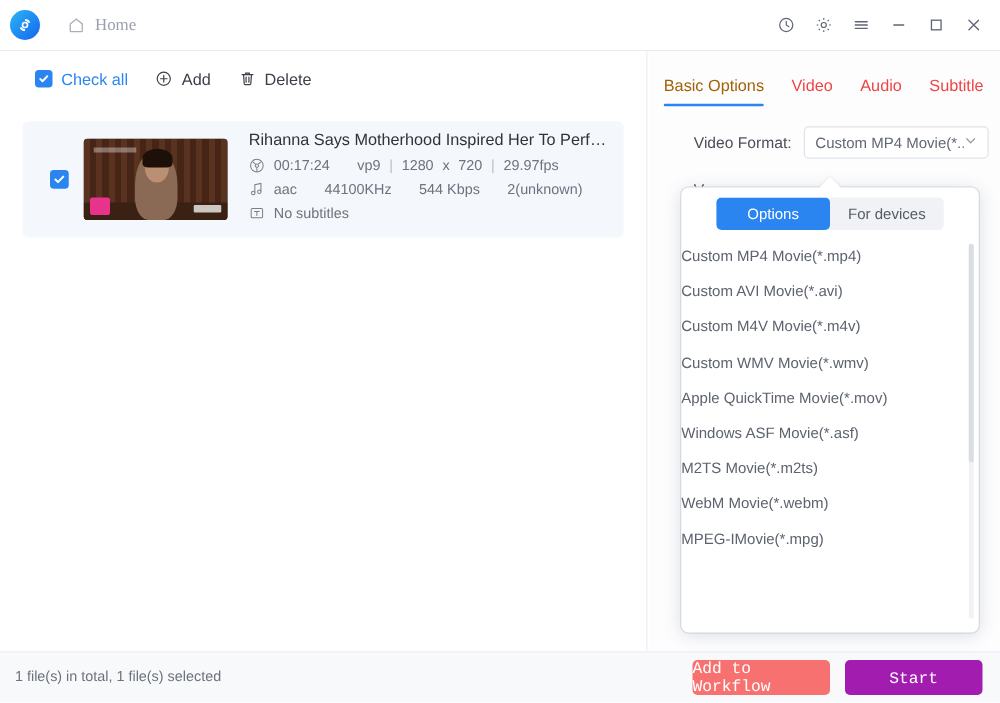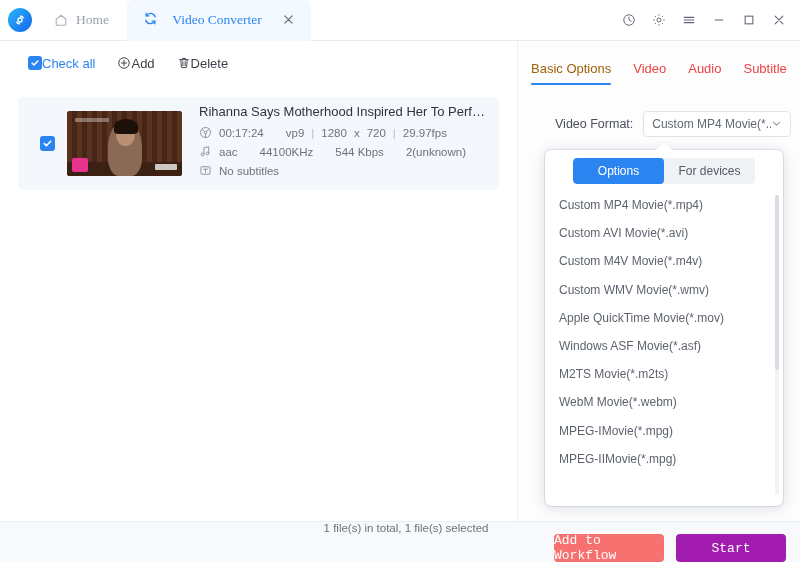--- a/index.html
+++ b/index.html
@@ -66,21 +66,21 @@
     width: 518px; height: 480px;
     background: #ffffff;
     border-right: 1px solid #eceff4;
   }
   .toolbar {
     display: flex; align-items: center;
     gap: 22px; padding: 0 0 0 28px;
     height: 44px;
     font-size: 13px; color: #3c4049;
   }
-  .tb-item { display: flex; align-items: center; }
+  .tb-item { display: flex; align-items: center; gap: 7px; }
   .tb-item svg { display: block; }
   .chk {
     width: 14px; height: 14px; border-radius: 3px;
     background: #2b85f0; display: flex; align-items: center; justify-content: center;
     flex: none;
   }
   .chk svg { display:block; }
   .tb-checkall-label { color: #2b85f0; }
 
   .file-card {
@@ -168,21 +168,21 @@
   }
   .opt-tab { color: #ef4444; position: relative; padding-bottom: 9px; }
   .opt-tab.active { color: #a16207; }
   .opt-tab.active::after {
     content: ""; position: absolute; left: 0; right: 0; bottom: 0;
     height: 2px; background: #2b85f0; border-radius: 1px;
   }
 
   .fmt-row {
     display: flex; align-items: center; gap: 10px;
-    margin-top: 26px; padding-left: 36px;
+    margin-top: 16px; padding-left: 36px;
   }
   .fmt-label { font-size: 12.5px; color: #4a4f58; }
   .fmt-select {
     width: 148px; height: 26px;
     border: 1px solid #dfe3ea; border-radius: 4px;
     background: #fff;
     display: flex; align-items: center; padding: 0 8px;
     font-size: 12px; color: #626873;
   }
   .fmt-select .val { flex: 1; white-space: nowrap; overflow: hidden; }
@@ -218,41 +218,40 @@
     font-size: 12px; color: #555b66;
   }
   .seg-btn.on { background: #2b85f0; color: #fff; border-radius: 4px; }
 
   .dd-list {
     margin-top: 7px; height: 312px; overflow: hidden;
     position: relative;
   }
   .dd-item {
     height: 28.2px; display: flex; align-items: center;
-    padding-left: 14px;
     font-size: 12px; color: #5d636e;
   }
   .dd-scroll-track {
     position: absolute; right: 4px; top: 4px;
     width: 4px; height: 300px;
     background: #f1f2f5; border-radius: 2px;
   }
   .dd-scroll-thumb {
     position: absolute; right: 4px; top: 4px;
     width: 4px; height: 175px;
     background: #dadde3; border-radius: 2px;
   }
 
   
   .bottombar {
     position: absolute; left: 0; top: 521px;
     width: 800px; height: 41px;
     background: #f8f9fb;
     border-top: 1px solid #ebeef3;
-    display: flex; align-items: center; flex-direction: column;
+    display: flex; align-items: center;
   }
   .status-text { margin-left: 12px; font-size: 11.5px; color: #6c727c; }
   .btns { margin-left: auto; display: flex; gap: 12px; padding-right: 14px; }
   .btn {
     height: 28px; border-radius: 4px; color: #fff;
     display: flex; align-items: center; justify-content: center;
     font-size: 13px;
     font-family: Liberation Mono, monospace;
   }
   .btn-workflow { width: 110px; background: #f87171; }
@@ -274,36 +273,20 @@
 
     <div class="tab-home">
       <span>
         <svg width="14" height="14" viewBox="0 0 16 16" fill="none" stroke="#a9aeb9" stroke-width="1.2">
           <path d="M2.5 7L8 2.6 13.5 7v6.2a.8.8 0 0 1-.8.8H3.3a.8.8 0 0 1-.8-.8V7z"></path>
         </svg>
       </span>
       <span>Home</span>
     </div>
 
-    <div class="tab-active">
-      <span>
-        <svg width="15" height="15" viewBox="0 0 16 16" fill="none" stroke="#2b85f0" stroke-width="1.4" stroke-linecap="round">
-          <path d="M13 6.2A5.2 5.2 0 0 0 3.6 5"></path>
-          <path d="M3 9.8A5.2 5.2 0 0 0 12.4 11"></path>
-          <path d="M3.4 2.3v2.9h2.9"></path>
-          <path d="M12.6 13.7v-2.9H9.7"></path>
-        </svg>
-      </span>
-      <span class="tab-label">Video Converter</span>
-      <span class="tab-close">
-        <svg width="11" height="11" viewBox="0 0 12 12" stroke="#5f6470" stroke-width="1.2" stroke-linecap="round">
-          <path d="M2 2l8 8M10 2l-8 8"></path>
-        </svg>
-      </span>
-    </div>
 
     <div class="win-controls">
       <span class="wc">
         <svg width="14" height="14" viewBox="0 0 16 16" fill="none" stroke="#5f6575" stroke-width="1.1">
           <circle cx="8" cy="8" r="6"></circle>
             <path d="M8 4.6V8l2.4 1.5" stroke-linecap="round"></path>
         </svg>
       </span>
       <span class="wc">
         <svg width="14" height="14" viewBox="0 0 16 16" fill="none" stroke="#5f6575" stroke-width="1.1">
@@ -465,21 +448,20 @@
     <div class="dd-list">
       <div class="dd-item">Custom MP4 Movie(*.mp4)</div>
       <div class="dd-item">Custom AVI Movie(*.avi)</div>
       <div class="dd-item">Custom M4V Movie(*.m4v)</div>
       <div class="dd-item">Custom WMV Movie(*.wmv)</div>
       <div class="dd-item">Apple QuickTime Movie(*.mov)</div>
       <div class="dd-item">Windows ASF Movie(*.asf)</div>
       <div class="dd-item">M2TS Movie(*.m2ts)</div>
       <div class="dd-item">WebM Movie(*.webm)</div>
       <div class="dd-item">MPEG-IMovie(*.mpg)</div>
-      <div class="dd-item">MPEG-IIMovie(*.mpg)</div>
       <div class="dd-scroll-track"></div>
       <div class="dd-scroll-thumb"></div>
     </div>
   </div>
 
   <div class="bottombar">
     <div class="status-text">1 file(s) in total, 1 file(s) selected</div>
     <div class="btns">
       <div class="btn btn-workflow">Add to Workflow</div>
       <div class="btn btn-start">Start</div>

